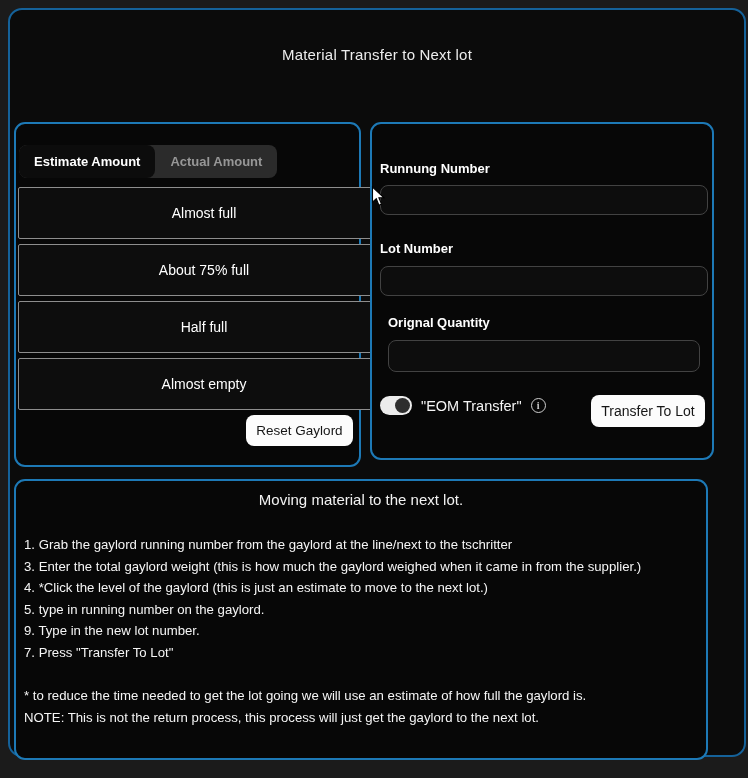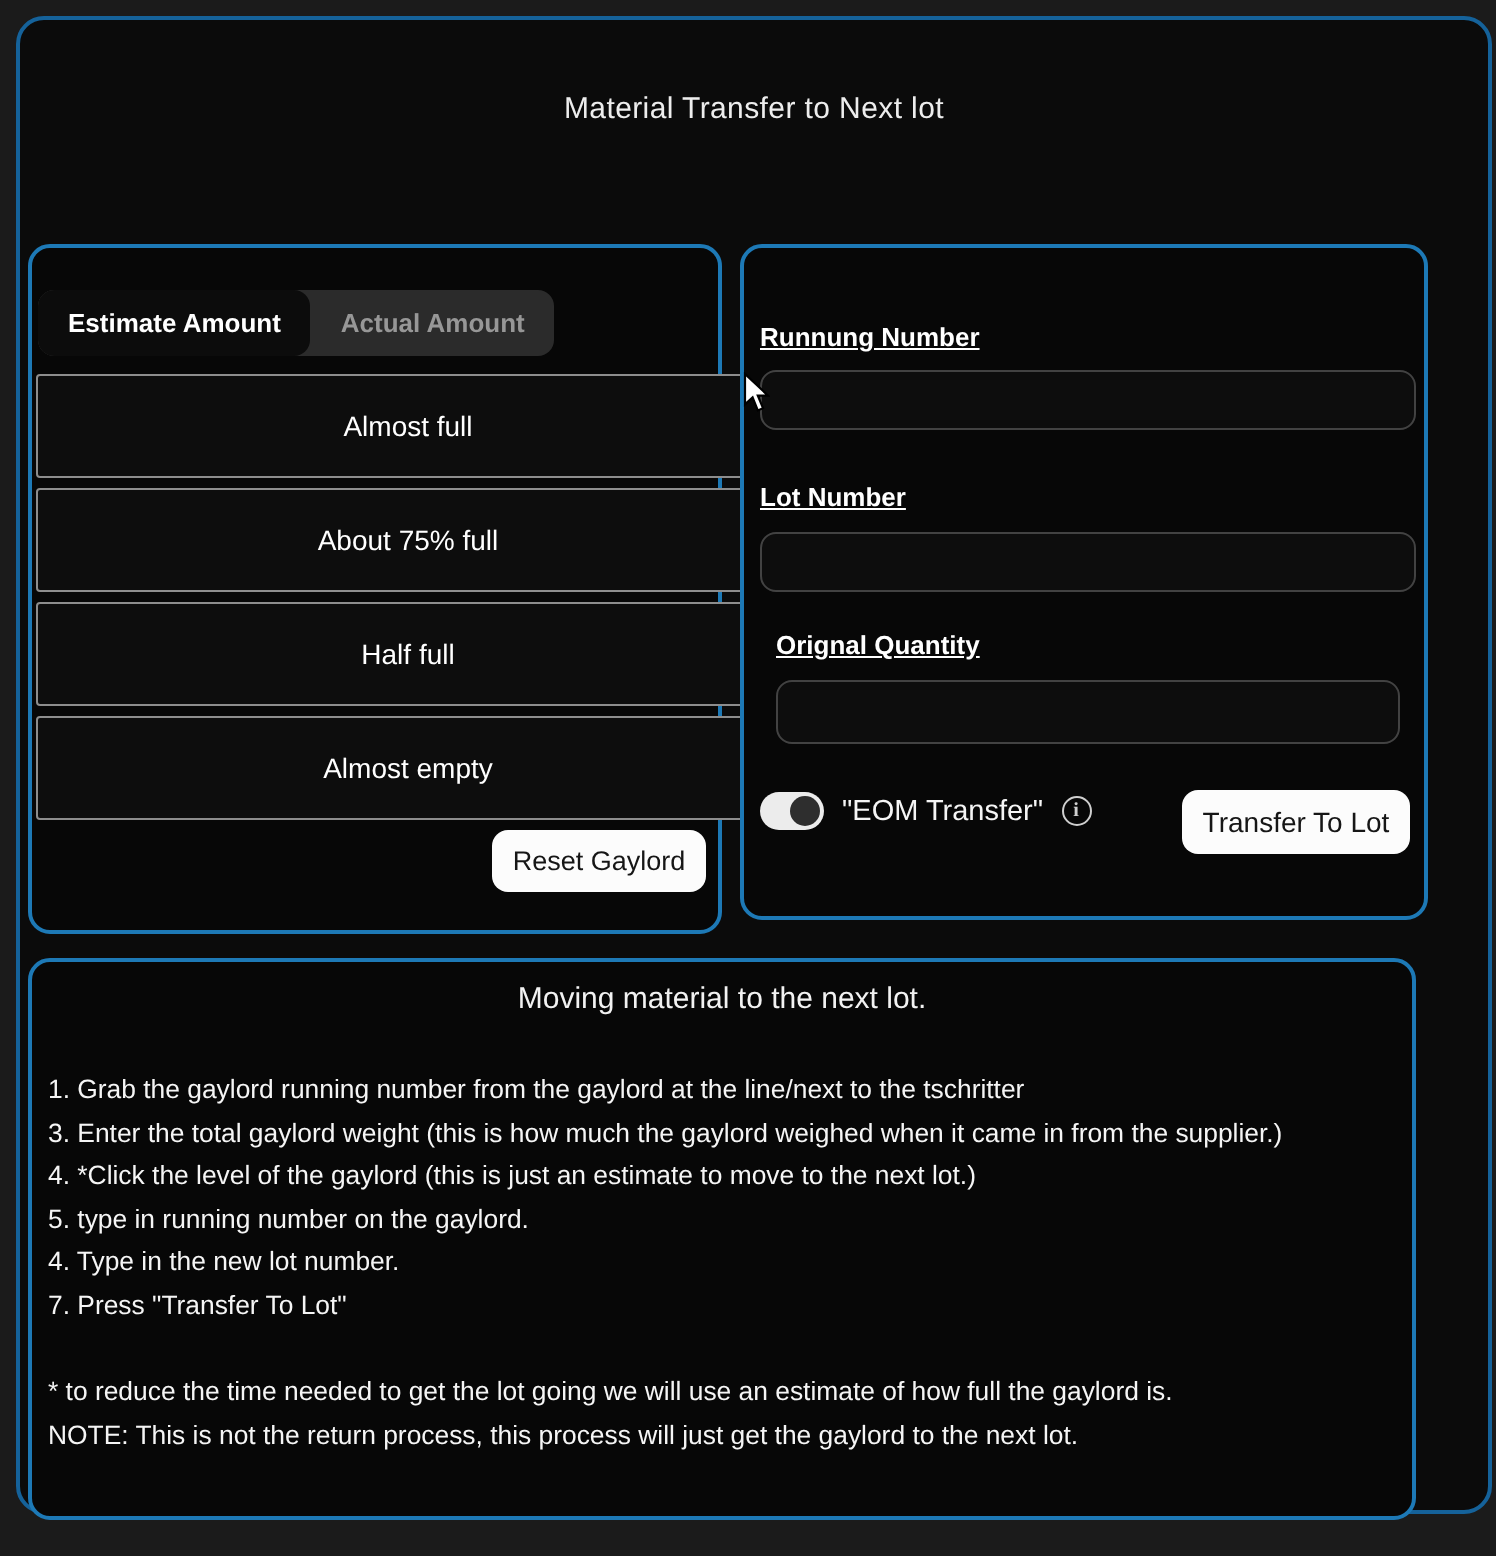--- a/index.html
+++ b/index.html
@@ -52,21 +52,21 @@
     background:#fcfcfc;color:#161616;border:none;border-radius:8px;
     font-family:"Liberation Sans", sans-serif;
     font-size:13.5px;font-weight:400;cursor:pointer;
     display:flex;align-items:center;justify-content:center;box-sizing:border-box;
   }
   .reset-btn{position:absolute;right:6px;top:291px;width:107px;height:31px;}
   .transfer-btn{position:absolute;right:7px;top:271px;width:114px;height:32px;font-size:14px;}
 
   
   .field-label{
-    position:absolute;color:#ffffff;font-weight:700;font-size:13px;text-decoration:underline;
+    position:absolute;color:#ffffff;font-weight:700;font-size:13px;
   }
   .label-running{left:8px;top:37px;}
   .label-lot{left:8px;top:117px;}
   .label-orig{left:16px;top:191px;}
   .text-input{
     position:absolute;box-sizing:border-box;height:30px;
     background:#0d0d0d;border:1px solid #424242;border-radius:8px;
     color:#ffffff;font-size:14px;padding:0 10px;outline:none;
     font-family:"Liberation Sans", sans-serif;
   }
@@ -145,21 +145,21 @@
   <button class="white-btn transfer-btn">Transfer To Lot</button>
 </div>
 
 <div class="panel instructions-panel">
   <div class="inst-title">Moving material to the next lot.</div>
   <div class="inst-body">
     <div>1. Grab the gaylord running number from the gaylord at the line/next to the tschritter</div>
     <div>3. Enter the total gaylord weight (this is how much the gaylord weighed when it came in from the supplier.)</div>
     <div>4. *Click the level of the gaylord (this is just an estimate to move to the next lot.)</div>
     <div>5. type in running number on the gaylord.</div>
-    <div>4. Type in the new lot number.</div>
+    <div>9. Type in the new lot number.</div>
     <div>7. Press "Transfer To Lot"</div>
     <div class="inst-spacer"></div>
     <div>* to reduce the time needed to get the lot going we will use an estimate of how full the gaylord is.</div>
     <div>NOTE: This is not the return process, this process will just get the gaylord to the next lot.</div>
   </div>
 </div>
 
 <svg class="cursor" width="14" height="21" viewBox="0 0 14 21">
   <path d="M1.5 1 L1.5 16.2 L5.3 12.7 L7.9 19.2 L10.5 18.1 L7.9 11.8 L13 11.8 Z" fill="#ffffff" stroke="#000000" stroke-width="1.1"></path>
 </svg>

